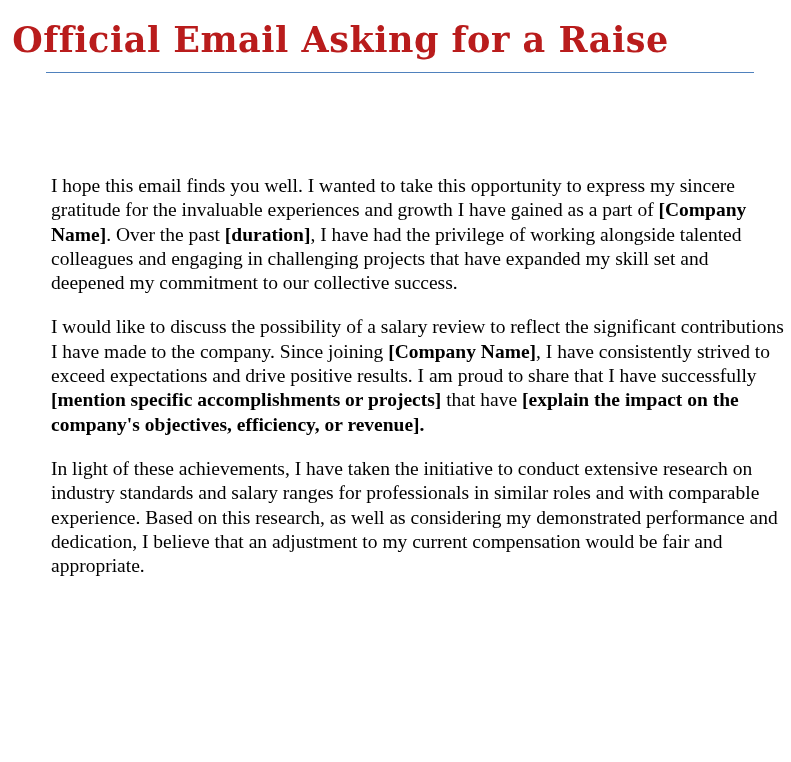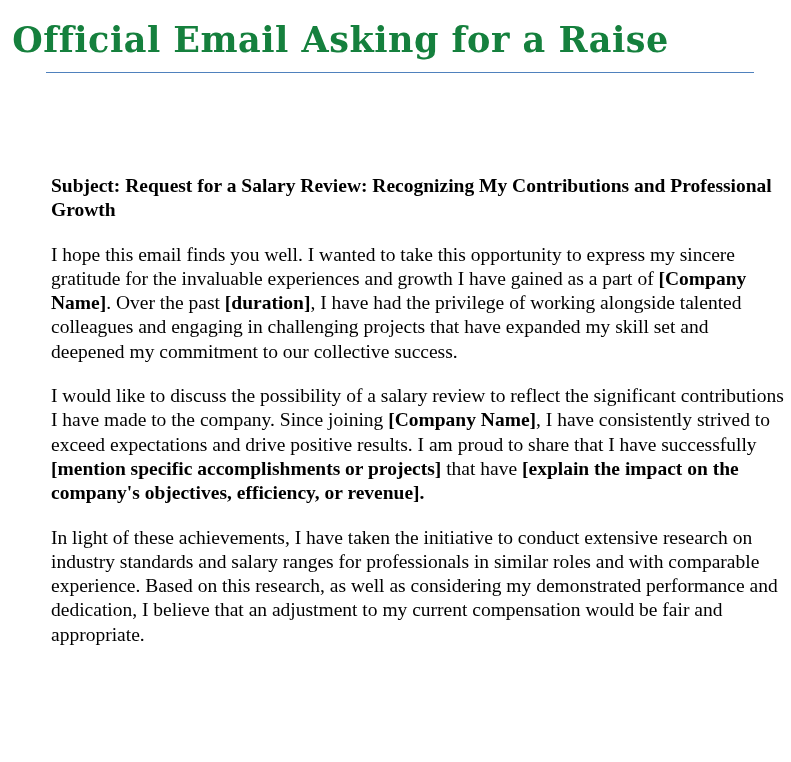--- a/index.html
+++ b/index.html
@@ -1,20 +1,20 @@
 <!DOCTYPE html>
 <html><head>
   <meta charset="utf-8">
   <style>
     html, body { margin: 0; padding: 0; background: #ffffff; }
     body { width: 791px; height: 762px; overflow: hidden; position: relative; }
     .title {
       position: absolute; left: 0; top: 16px; width: 681px; text-align: center;
       font-family: "DejaVu Serif", serif; font-weight: bold;
-      font-size: 35px; color: #15803d; letter-spacing: 0.5px;
+      font-size: 35px; color: #b91c1c; letter-spacing: 0.5px;
       margin: 0; line-height: 48px;
     }
     .rule {
       position: absolute; left: 46px; top: 72px; width: 708px; height: 0;
       border-top: 1px solid #4f81bd;
     }
     .body {
       position: absolute; left: 51px; top: 174px; width: 735px;
       font-family: "Liberation Serif", serif; font-size: 19.5px;
       line-height: 24.3px; color: #000000;
@@ -23,21 +23,20 @@
     .subject { font-weight: bold; }
     b { font-weight: bold; }
   </style>
 </head>
 <body>
 
 <h1 class="title">Official Email Asking for a Raise</h1>
 <div class="rule"></div>
 
 <div class="body">
-  <p class="subject">Subject: Request for a Salary Review: Recognizing My Contributions and Professional Growth</p>
 
 
   <p><span>I hope this email finds you well. I wanted to take this opportunity to express my sincere gratitude for the invaluable experiences and growth I have gained as a part of </span><b>[Company Name]</b><span>. Over the past </span><b>[duration]</b><span>, I have had the privilege of working alongside talented colleagues and engaging in challenging projects that have expanded my skill set and deepened my commitment to our collective success.</span></p>
 
   <p><span>I would like to discuss the possibility of a salary review to reflect the significant contributions I have made to the company. Since joining </span><b>[Company Name]</b><span>, I have consistently strived to exceed expectations and drive positive results. I am proud to share that I have successfully </span><b>[mention specific accomplishments or projects]</b><span> that have </span><b>[explain the impact on the company's objectives, efficiency, or revenue].</b></p>
 
   <p>In light of these achievements, I have taken the initiative to conduct extensive research on industry standards and salary ranges for professionals in similar roles and with comparable experience. Based on this research, as well as considering my demonstrated performance and dedication, I believe that an adjustment to my current compensation would be fair and appropriate.</p>
 </div>
 
 </body></html>

